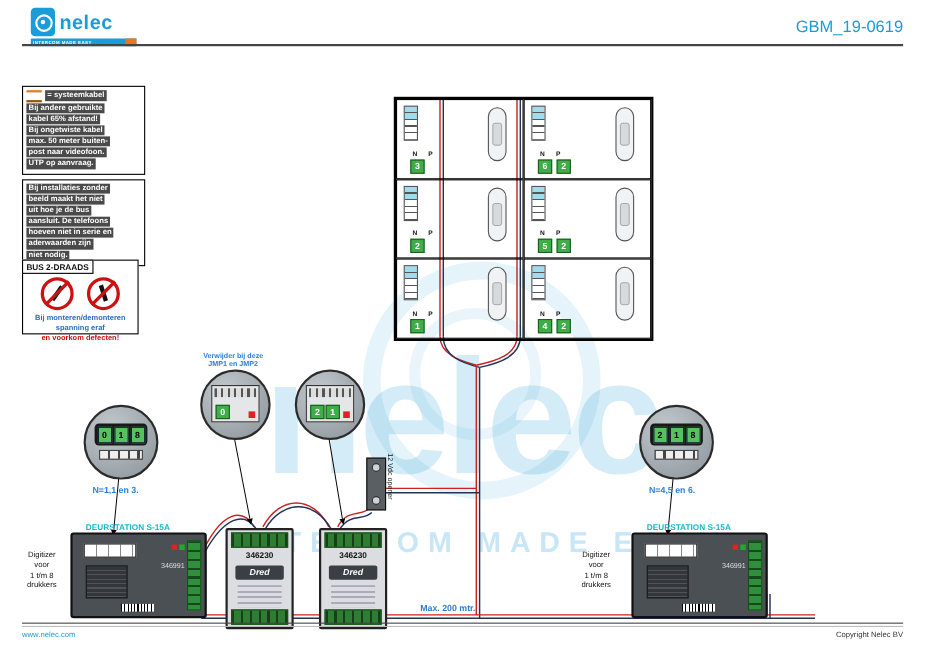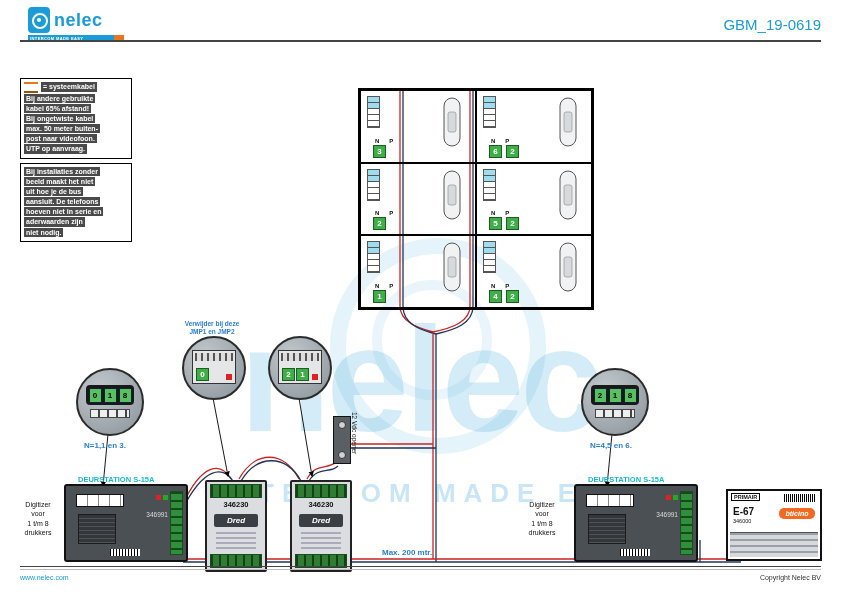--- a/index.html
+++ b/index.html
@@ -218,20 +218,36 @@
   <div class="abs note note2">
     <span class="chip">Bij installaties zonder</span>
     <span class="chip">beeld maakt het niet</span>
     <span class="chip">uit hoe je de bus</span>
     <span class="chip">aansluit. De telefoons</span>
     <span class="chip">hoeven niet in serie en</span>
     <span class="chip">aderwaarden zijn</span>
     <span class="chip">niet nodig.</span>
   </div>
 
+  <div class="abs busbox">
+    <div class="bus-label">BUS 2-DRAADS</div>
+    <div class="prohib-row">
+      <div class="prohib">
+          <i class="glyph"></i>
+        </div>
+      <div class="prohib">
+          <i class="glyph g2"></i>
+        </div>
+    </div>
+    <div class="warn">
+      <span class="b">Bij monteren/demonteren</span>
+      <span class="b">spanning eraf</span>
+      <span class="r">en voorkom defecten!</span>
+    </div>
+  </div>
 
   <div class="abs grid">
     <div class="cell">
       <div class="miniterm"></div>
       <svg class="handset" width="22" height="52" viewBox="0 0 22 52">
           <rect x="3" y="2" width="16" height="48" rx="8" fill="#f0f2f3" stroke="#555"></rect>
           <rect x="7" y="16" width="8" height="20" rx="2" fill="#d6dadd" stroke="#888" stroke-width="0.6"></rect>
         </svg>
       <div class="conf">
         <div class="conf-labels">
@@ -417,27 +433,19 @@
     <div class="psu-brand">Dred</div>
     <div class="psu-vents"></div>
     <div class="psu-tb"></div>
   </div>
 
   <div class="abs opener">
     <i class="s1"></i>
     <i class="s2"></i>
   </div>
 
-  <div class="abs e67">
-    <div class="e67-primair">PRIMAIR</div>
-    <div class="e67-barcode"></div>
-    <div class="e67-name">E-67</div>
-    <div class="e67-part">346000</div>
-    <div class="e67-brand">bticino</div>
-    <div class="e67-grille"></div>
-  </div>
 
   <div class="abs rule-bottom"></div>
   <div class="abs rule-bottom2"></div>
   <div class="abs footer-left">www.nelec.com</div>
   <div class="abs footer-right">Copyright Nelec BV</div>
 
 </div>
 
 </body></html>

